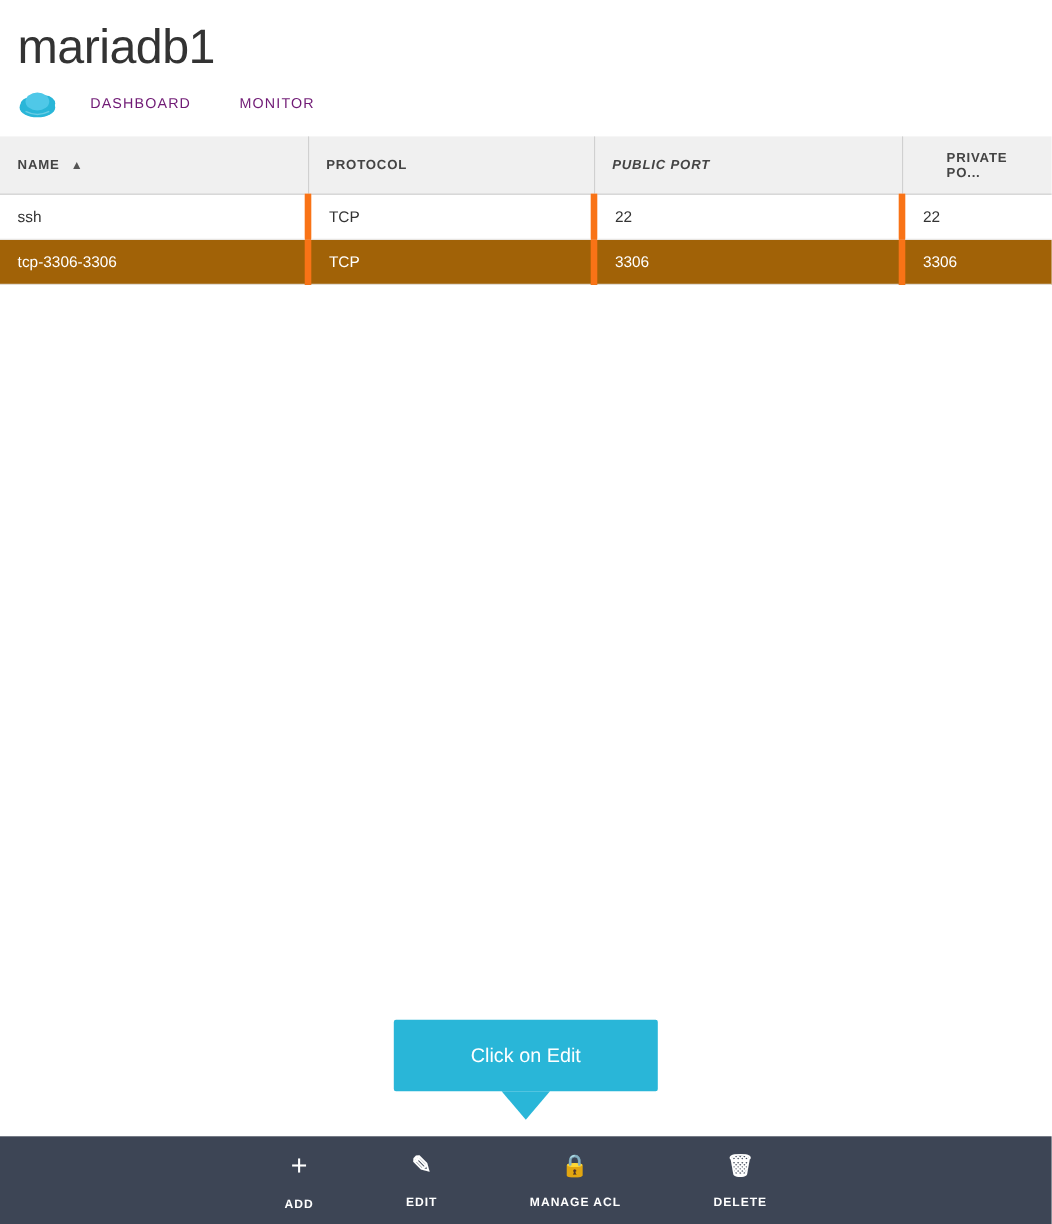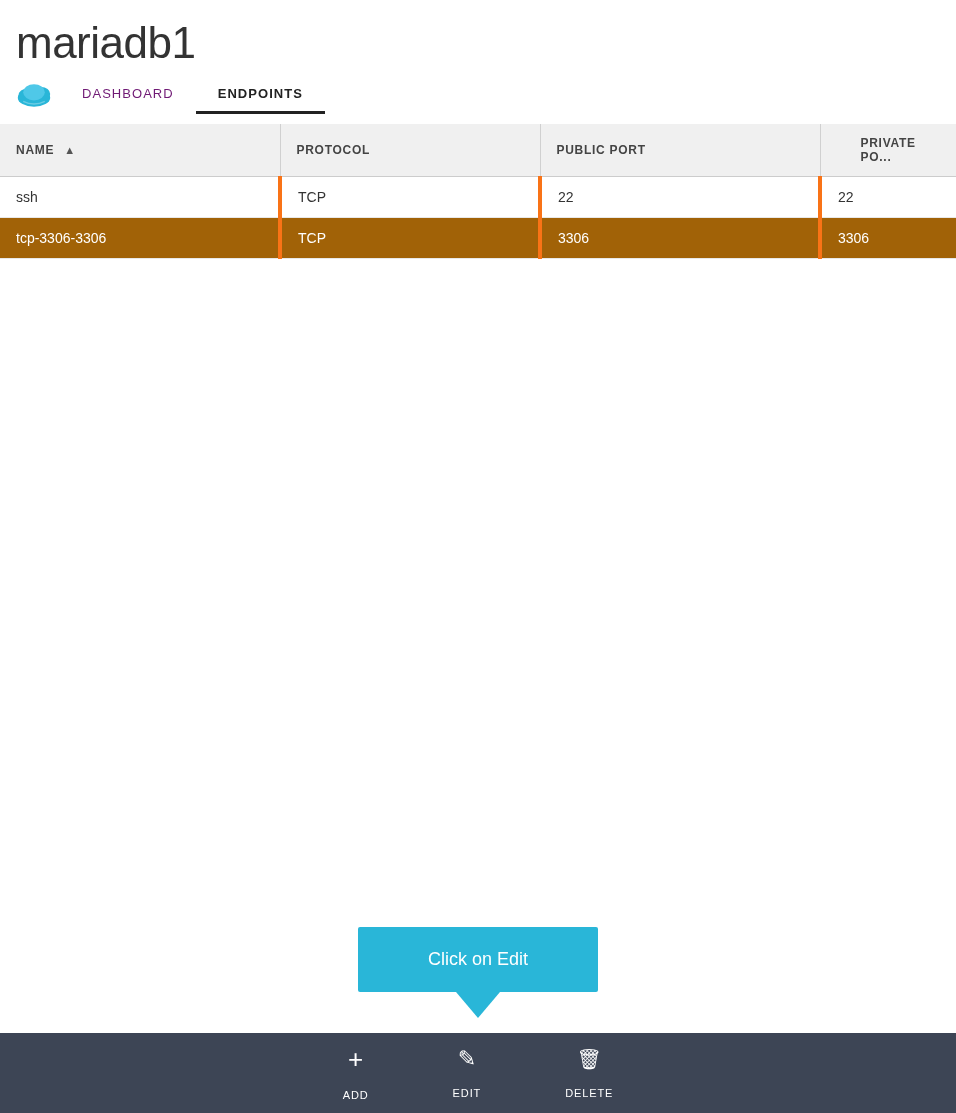--- a/index.html
+++ b/index.html
@@ -88,20 +88,21 @@
     }
     .th-name {
       width: 280px;
       margin-top: 15px;
     }
     .th-protocol {
       width: 260px;
     }
     .th-public {
       width: 280px;
+      font-style: italic;
     }
     .th-private {
       width: auto;
     }
     .sort-arrow {
       display: inline-block;
       margin-left: 6px;
       color: #555;
       font-size: 11px;
     }
@@ -112,21 +113,21 @@
       background: #a16207;
       color: #fff;
     }
     .data-table tbody tr.selected td {
       color: #fff;
     }
     .data-table td {
       padding: 12px 16px;
       font-size: 14px;
       color: #333;
-      border-right: 4px solid #f97316;
+      border-right: 6px solid #f97316;
     }
     .data-table td:last-child {
       border-right: none;
     }
 
     
     .tooltip-container {
       position: absolute;
       bottom: 95px;
       left: 50%;
@@ -170,20 +171,21 @@
     .toolbar-btn {
       display: flex;
       flex-direction: column;
       align-items: center;
       gap: 17px;
       cursor: pointer;
       color: #fff;
       background: none;
       border: none;
       padding: 8px 12px;
+      font-weight: bold;
     }
     .toolbar-btn-icon {
       font-size: 22px;
       color: #fff;
       line-height: 1;
     }
     .toolbar-btn-label {
       font-size: 11px;
       letter-spacing: 0.08em;
       color: #fff;
@@ -214,21 +216,21 @@
       <svg class="cloud-icon" viewBox="0 0 40 30" fill="none" xmlns="http://www.w3.org/2000/svg">
         <ellipse cx="20" cy="18" rx="18" ry="10" fill="#29b6d8"></ellipse>
         <ellipse cx="12" cy="15" rx="9" ry="7" fill="#29b6d8"></ellipse>
         <ellipse cx="28" cy="14" rx="10" ry="8" fill="#29b6d8"></ellipse>
         <ellipse cx="20" cy="12" rx="12" ry="9" fill="#4fc8e8"></ellipse>
         <path d="M8 22 Q20 28 32 22" stroke="#fff" stroke-width="1.5" fill="none" opacity="0.3"></path>
       </svg>
     </div>
 
     <a class="nav-tab" href="#">DASHBOARD</a>
-    <a class="nav-tab active" href="#">ENDPOINTS</a>
+    <a class="nav-tab" href="#">MONITOR</a>
   </nav>
 
   <div class="table-container">
     <table class="data-table">
       <thead>
         <tr>
           <th class="th-name">
             <span>NAME</span>
             <span class="sort-arrow">▲</span>
           </th>
@@ -268,18 +270,22 @@
   <div class="bottom-toolbar">
     <button class="toolbar-btn">
       <span class="toolbar-btn-icon icon-add"></span>
       <span class="toolbar-btn-label">ADD</span>
     </button>
     <button class="toolbar-btn">
       <span class="toolbar-btn-icon icon-edit"></span>
       <span class="toolbar-btn-label">EDIT</span>
     </button>
     <button class="toolbar-btn">
+      <span class="toolbar-btn-icon icon-lock"></span>
+      <span class="toolbar-btn-label">MANAGE ACL</span>
+    </button>
+    <button class="toolbar-btn">
       <span class="toolbar-btn-icon icon-delete"></span>
       <span class="toolbar-btn-label">DELETE</span>
     </button>
   </div>
 
 </div>
 
 </body></html>

